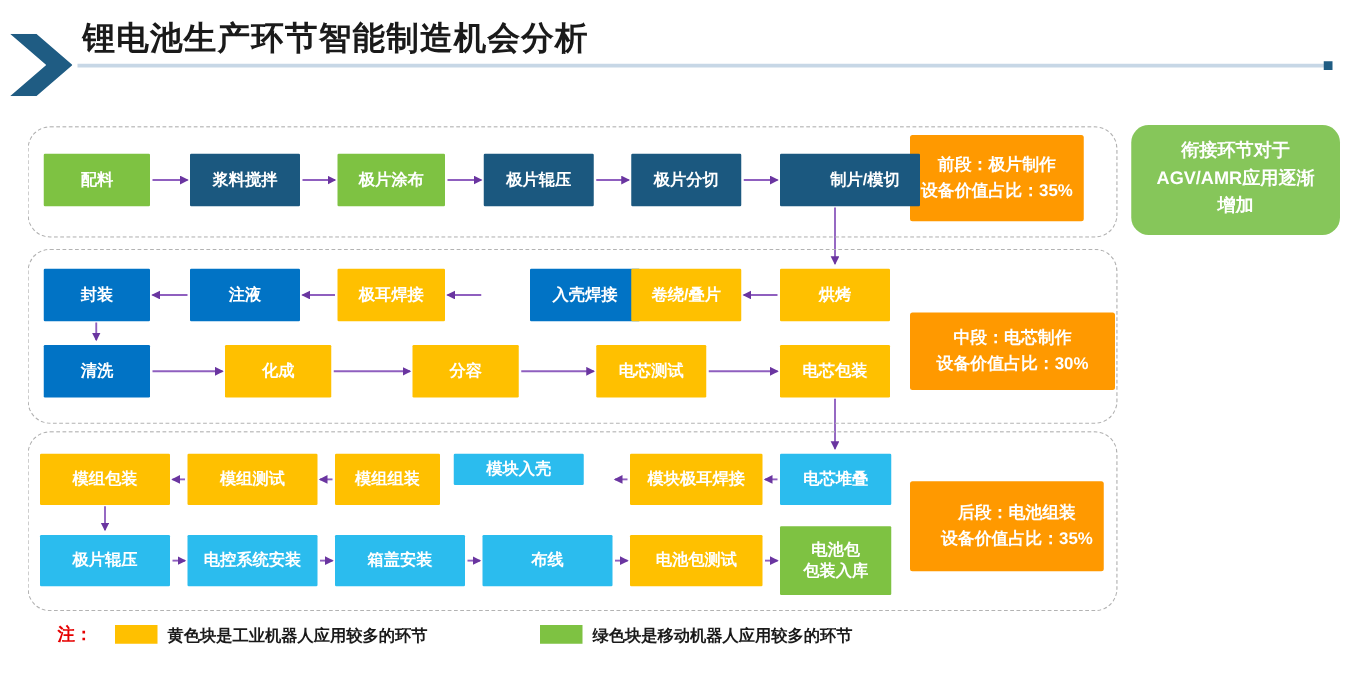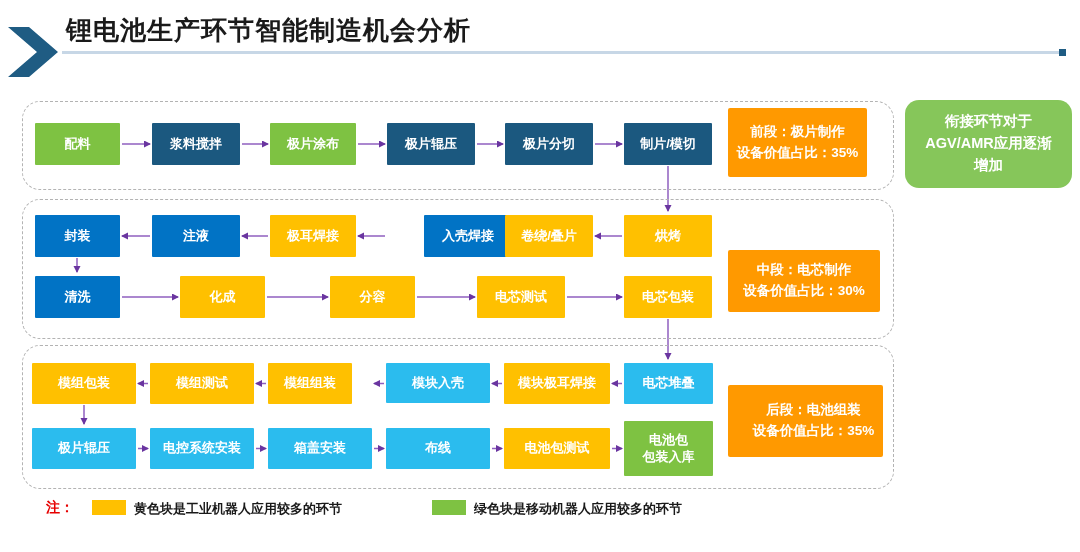--- a/index.html
+++ b/index.html
@@ -104,42 +104,42 @@
     <span class="ltext" style="left:474px">绿色块是移动机器人应用较多的环节</span>
   </div>
 <div class="frame" style="left: 22px; top: 101px; width: 870px; height: 87px;"></div>
     <div class="callout" style="left: 728px; top: 108px; width: 139px; height: 69px; background: rgb(255, 153, 0);">前段：极片制作
 设备价值占比：35%</div>
     <div class="pbox" style="left: 35px; top: 123px; width: 85px; height: 42px; background: rgb(126, 194, 66);">配料</div>
     <div class="pbox" style="left: 152px; top: 123px; width: 88px; height: 42px; background: rgb(27, 88, 127);">浆料搅拌</div>
     <div class="pbox" style="left: 270px; top: 123px; width: 86px; height: 42px; background: rgb(126, 194, 66);">极片涂布</div>
     <div class="pbox" style="left: 387px; top: 123px; width: 88px; height: 42px; background: rgb(27, 88, 127);">极片辊压</div>
     <div class="pbox" style="left: 505px; top: 123px; width: 88px; height: 42px; background: rgb(27, 88, 127);">极片分切</div>
-    <div class="pbox" style="left: 624px; top: 123px; width: 88px; height: 42px; background: rgb(27, 88, 127);">制片/模切</div>
+    <div class="pbox" style="left: 624px; top: 123px; width: 88px; height: 42px; background: rgb(27, 88, 127); padding-left: 24px;">制片/模切</div>
     <div class="frame" style="left: 22px; top: 199px; width: 870px; height: 138px;"></div>
-    <div class="callout" style="left: 728px; top: 250px; width: 152px; height: 62px; background: rgb(255, 153, 0);">中段：电芯制作
+    <div class="callout" style="left: 728px; top: 250px; width: 164px; height: 62px; background: rgb(255, 153, 0);">中段：电芯制作
 设备价值占比：30%</div>
     <div class="pbox" style="left: 35px; top: 215px; width: 85px; height: 42px; background: rgb(1, 115, 197);">封装</div>
     <div class="pbox" style="left: 152px; top: 215px; width: 88px; height: 42px; background: rgb(1, 115, 197);">注液</div>
     <div class="pbox" style="left: 270px; top: 215px; width: 86px; height: 42px; background: rgb(255, 192, 0);">极耳焊接</div>
     <div class="pbox" style="left: 387px; top: 215px; width: 88px; height: 42px; background: rgb(1, 115, 197); margin-left: 37px;">入壳焊接</div>
     <div class="pbox" style="left: 505px; top: 215px; width: 88px; height: 42px; background: rgb(255, 192, 0);">卷绕/叠片</div>
     <div class="pbox" style="left: 624px; top: 215px; width: 88px; height: 42px; background: rgb(255, 192, 0);">烘烤</div>
     <div class="pbox" style="left: 35px; top: 276px; width: 85px; height: 42px; background: rgb(1, 115, 197);">清洗</div>
     <div class="pbox" style="left: 180px; top: 276px; width: 85px; height: 42px; background: rgb(255, 192, 0);">化成</div>
     <div class="pbox" style="left: 330px; top: 276px; width: 85px; height: 42px; background: rgb(255, 192, 0);">分容</div>
     <div class="pbox" style="left: 477px; top: 276px; width: 88px; height: 42px; background: rgb(255, 192, 0);">电芯测试</div>
     <div class="pbox" style="left: 624px; top: 276px; width: 88px; height: 42px; background: rgb(255, 192, 0);">电芯包装</div>
     <div class="frame" style="left: 22px; top: 345px; width: 870px; height: 142px;"></div>
     <div class="callout" style="left: 728px; top: 385px; width: 139px; height: 72px; background: rgb(255, 153, 0); padding-left: 16px;">后段：电池组装
 设备价值占比：35%</div>
     <div class="pbox" style="left: 32px; top: 363px; width: 104px; height: 41px; background: rgb(255, 192, 0);">模组包装</div>
     <div class="pbox" style="left: 150px; top: 363px; width: 104px; height: 41px; background: rgb(255, 192, 0);">模组测试</div>
     <div class="pbox" style="left: 268px; top: 363px; width: 84px; height: 41px; background: rgb(255, 192, 0);">模组组装</div>
-    <div class="pbox" style="left: 386px; top: 363px; width: 104px; height: 40px; background: rgb(43, 188, 238);">模块入壳</div>
+    <div class="pbox" style="left: 363px; top: 363px; width: 104px; height: 25px; background: rgb(43, 188, 238);">模块入壳</div>
     <div class="pbox" style="left: 504px; top: 363px; width: 106px; height: 41px; background: rgb(255, 192, 0);">模块极耳焊接</div>
     <div class="pbox" style="left: 624px; top: 363px; width: 89px; height: 41px; background: rgb(43, 188, 238);">电芯堆叠</div>
     <div class="pbox" style="left: 32px; top: 428px; width: 104px; height: 41px; background: rgb(43, 188, 238);">极片辊压</div>
     <div class="pbox" style="left: 150px; top: 428px; width: 104px; height: 41px; background: rgb(43, 188, 238);">电控系统安装</div>
     <div class="pbox" style="left: 268px; top: 428px; width: 104px; height: 41px; background: rgb(43, 188, 238);">箱盖安装</div>
     <div class="pbox" style="left: 386px; top: 428px; width: 104px; height: 41px; background: rgb(43, 188, 238);">布线</div>
     <div class="pbox" style="left: 504px; top: 428px; width: 106px; height: 41px; background: rgb(255, 192, 0);">电池包测试</div>
     <div class="pbox" style="left: 624px; top: 421px; width: 89px; height: 55px; background: rgb(126, 194, 66);">电池包
 包装入库</div>
   </div>

